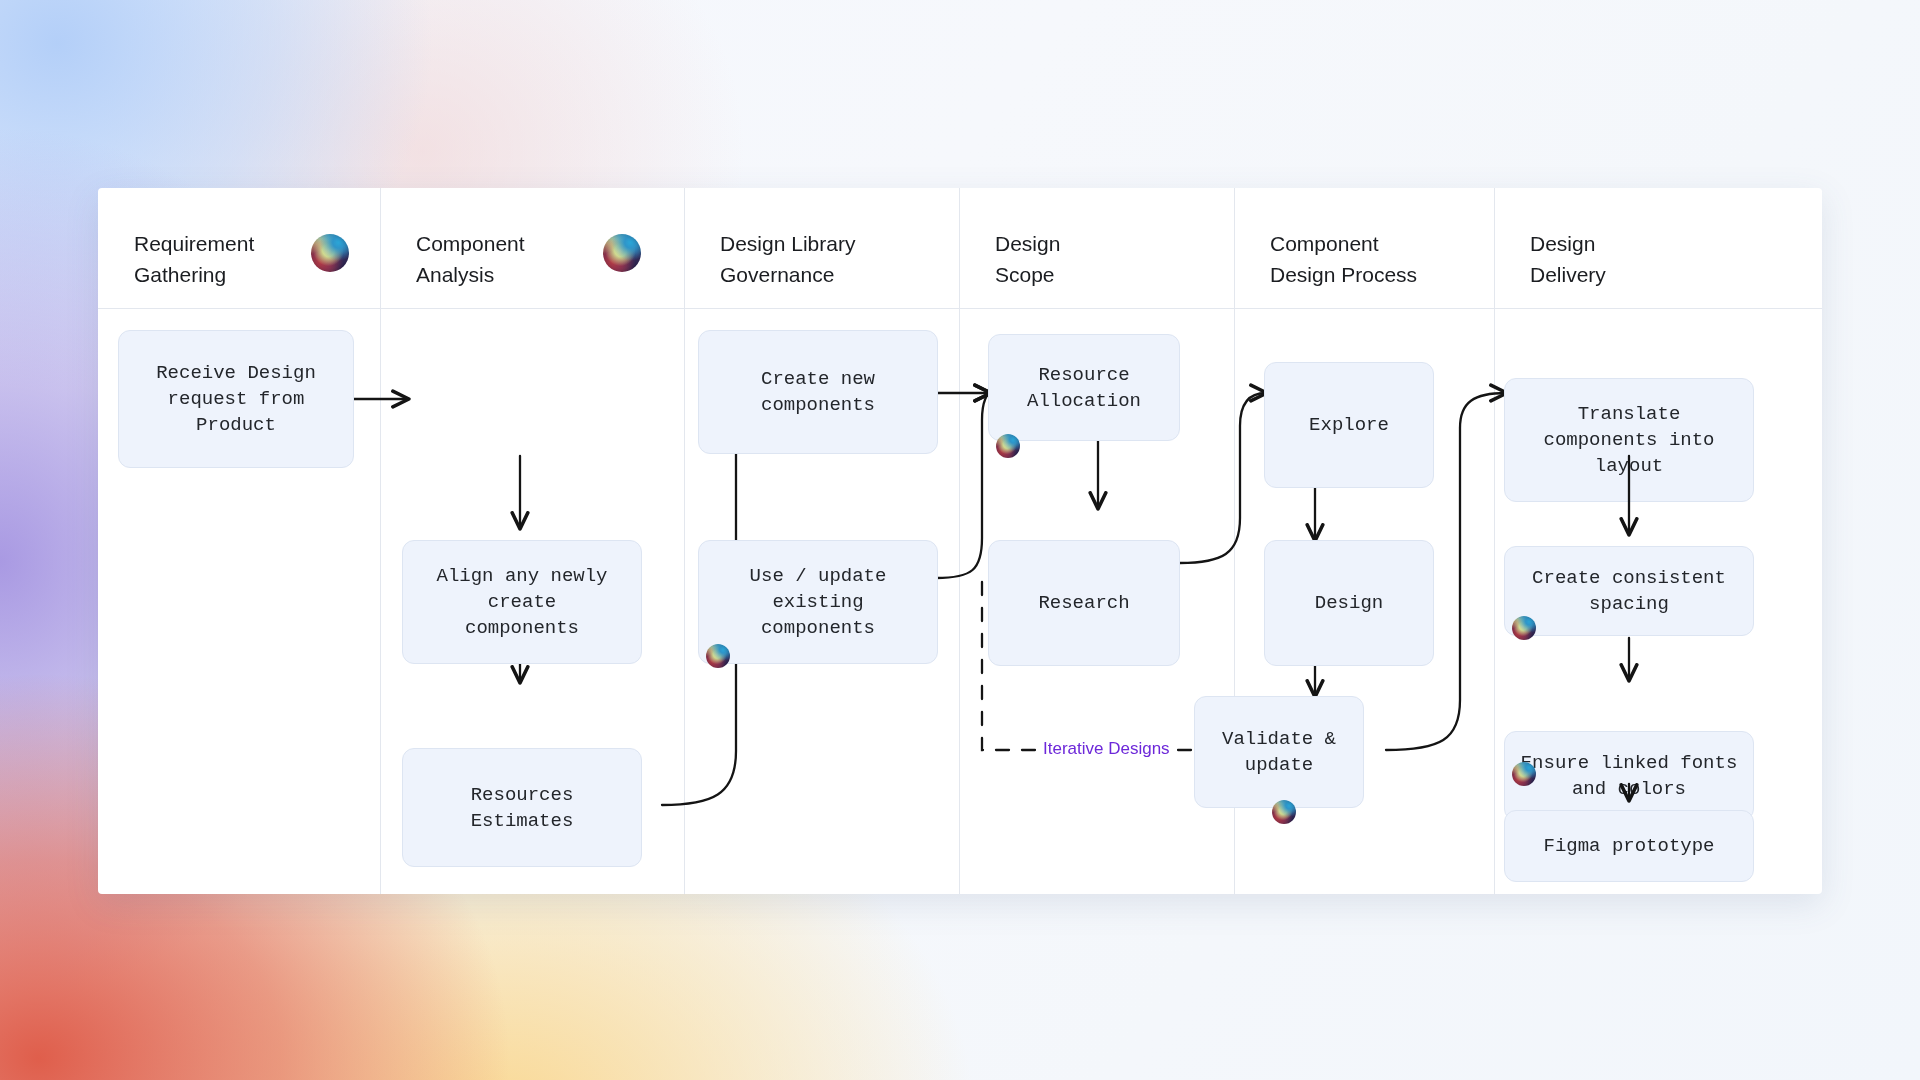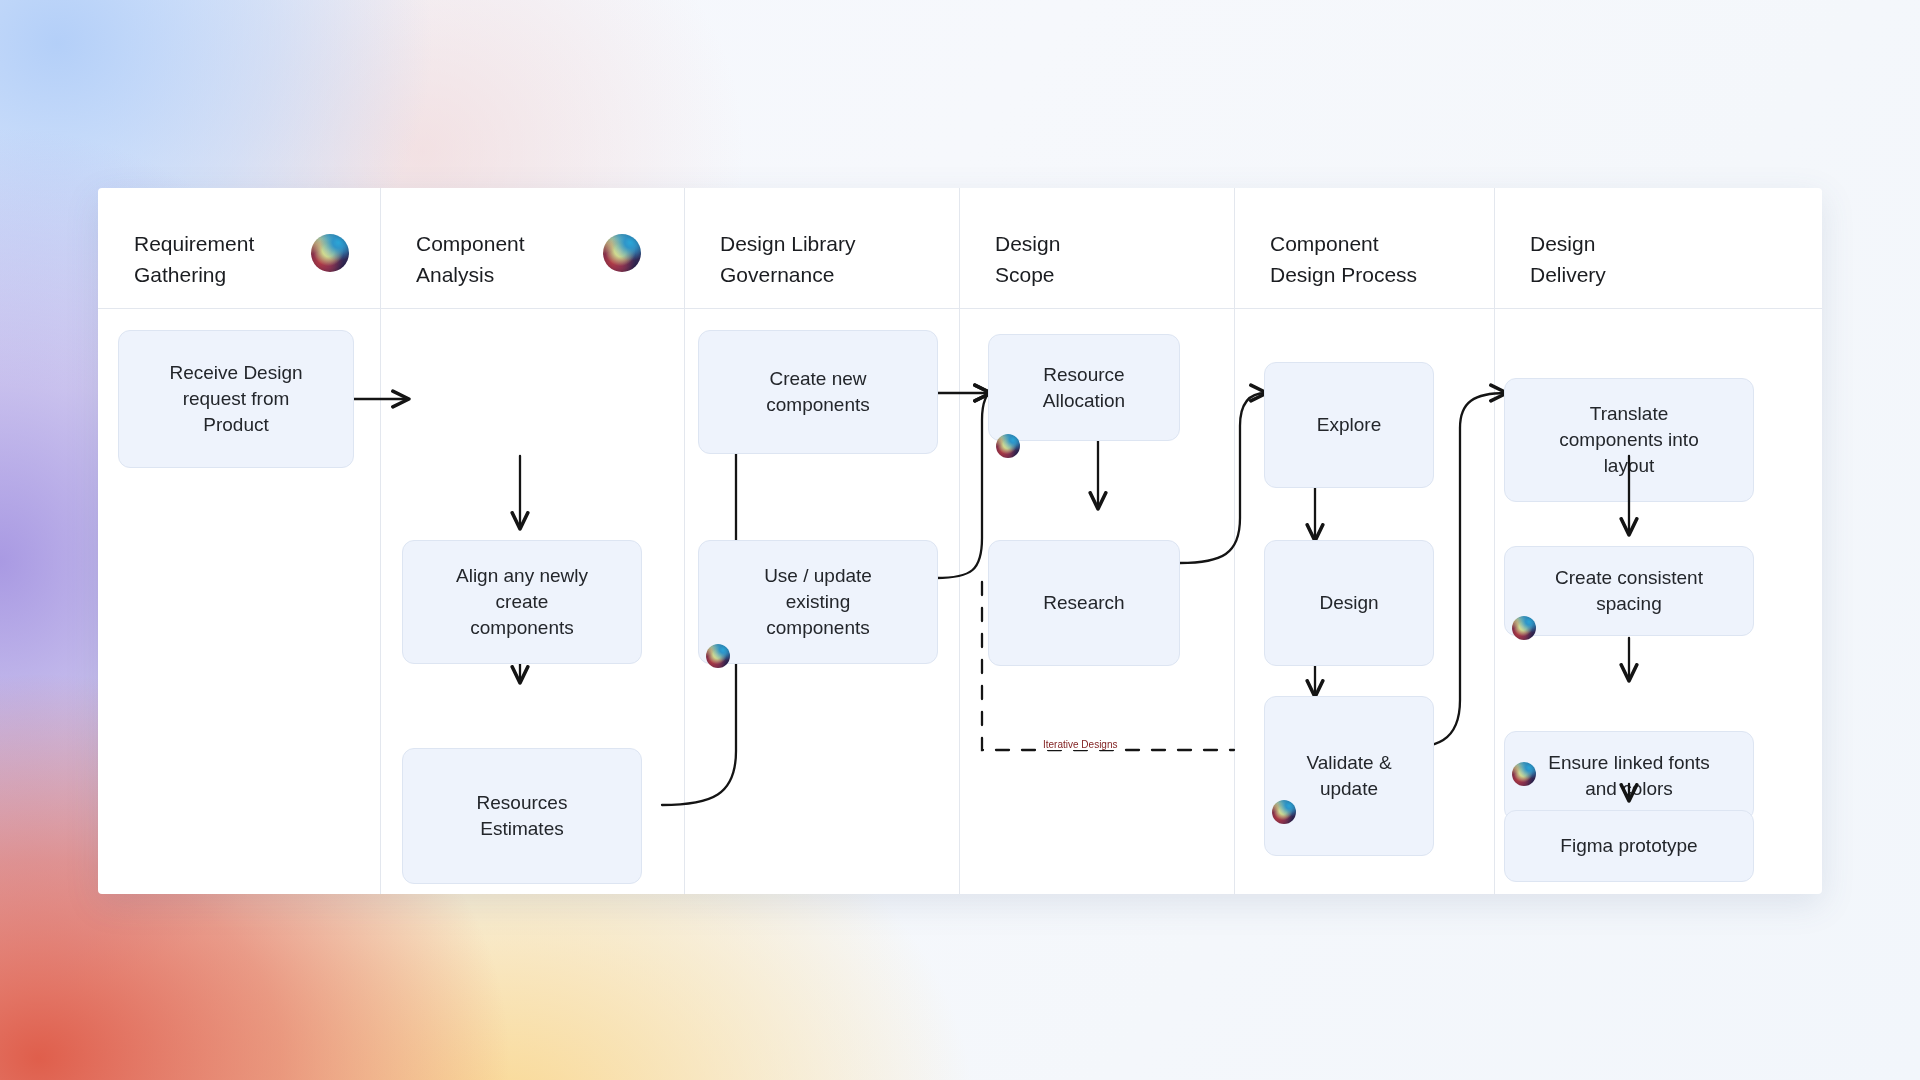--- a/index.html
+++ b/index.html
@@ -74,34 +74,35 @@
     border-radius: 12px;
     color: #23262b;
     font-size: 19px;
     line-height: 26px;
     text-align: center;
     display: flex;
     align-items: center;
     justify-content: center;
     padding: 22px 10px;
     white-space: pre-line;
+    font-family: Liberation Mono, monospace;
   }
 
   .node-orb {
     position: absolute;
     width: 24px; height: 24px;
     border-radius: 50%;
   }
 
   #edges { position: absolute; inset: 0; pointer-events: none; }
 
   .edge-label {
     position: absolute;
-    font-size: 10px;
-    color: #7f1d1d;
+    font-size: 17px;
+    color: #6d28d9;
     background: #ffffff;
     padding: 0 7px;
     white-space: nowrap;
   }
 </style>
 </head>
 <body>
 
 <div id="bg"></div>
 
@@ -166,38 +167,38 @@
 
   <div class="edge-label" style="left:938px; top:551px;">Iterative Designs</div>
 
   <div class="node" style="left:20px; top:142px; width:236px; height:138px;">Receive Design
 request from
 Product</div>
 
   <div class="node" style="left:304px; top:352px; width:240px; height:124px;">Align any newly
 create
 components</div>
-  <div class="node" style="left:304px; top:560px; width:240px; height:136px;">Resources
+  <div class="node" style="left:304px; top:560px; width:240px; height:119px;">Resources
 Estimates</div>
 
   <div class="node" style="left:600px; top:142px; width:240px; height:124px;">Create new
 components</div>
   <div class="node" style="left:600px; top:352px; width:240px; height:124px;">Use / update
 existing
 components</div>
   <div class="node-orb orb" style="left:608px; top:456px;"></div>
 
   <div class="node" style="left:890px; top:146px; width:192px; height:107px;">Resource
 Allocation</div>
   <div class="node-orb orb" style="left:898px; top:246px;"></div>
   <div class="node" style="left:890px; top:352px; width:192px; height:126px;">Research</div>
 
   <div class="node" style="left:1166px; top:142px; width:170px; height:126px;margin-top:32px;">Explore</div>
   <div class="node" style="left:1166px; top:352px; width:170px; height:126px;">Design</div>
-  <div class="node" style="left:1166px; top:508px; width:170px; height:160px;">Validate &amp;
+  <div class="node" style="left:1096px; top:508px; width:170px; height:112px;">Validate &amp;
 update</div>
   <div class="node-orb orb" style="left:1174px; top:612px;"></div>
 
   <div class="node" style="left:1406px; top:142px; width:250px; height:124px;margin-top:48px;">Translate
 components into
 layout</div>
   <div class="node" style="left:1406px; top:358px; width:250px; height:90px;">Create consistent
 spacing</div>
   <div class="node-orb orb" style="left:1414px; top:428px;"></div>
   <div class="node" style="left:1406px; top:504px; width:250px; height:90px;margin-top:39px;">Ensure linked fonts

